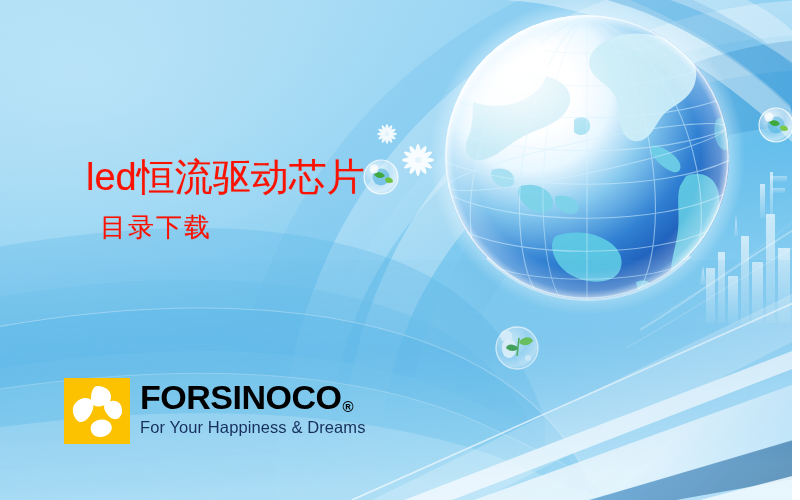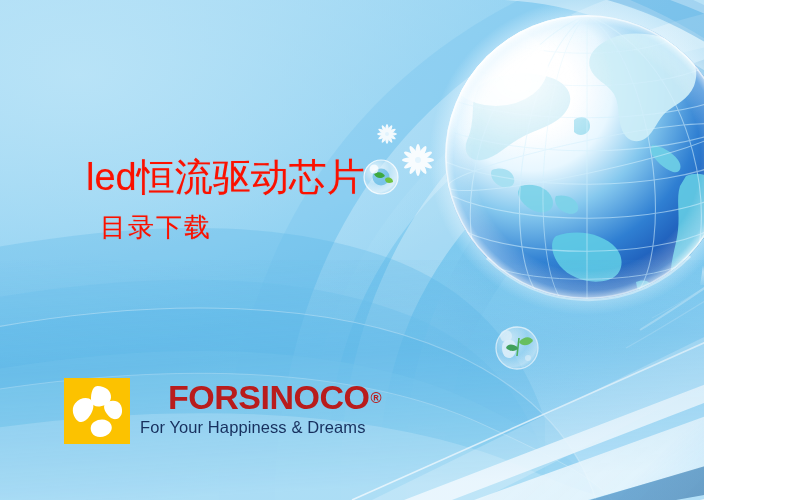--- a/index.html
+++ b/index.html
@@ -7,21 +7,21 @@
     margin: 0;
     padding: 0;
     background: #ffffff;
   }
   body {
     font-family: "Liberation Sans", sans-serif;
   }
 
   #banner {
     position: relative;
-    width: 704px;
+    width: 792px;
     height: 500px;
     overflow: hidden;
     background: #8fcdee;
   }
 
   #bg-svg {
     position: absolute;
     inset: 0;
     width: 800px;
     height: 500px;
@@ -83,28 +83,27 @@
 
   .logo-words {
     margin-left: 10px;
     display: flex;
     flex-direction: column;
     justify-content: flex-start;
     padding-top: 2px;
   }
   .logo-name {
     display: flex;
-    align-items: center;
-    color: #b91c1c;
+    align-items: flex-end;
+    color: #000000;
     font-family: "Liberation Sans", sans-serif;
     font-weight: bold;
     font-size: 34px;
     letter-spacing: -0.5px;
     line-height: 1.0;
-    margin-left: 28px;
   }
   .logo-reg {
     font-size: 15px;
     line-height: 1;
     margin-left: 1px;
     margin-top: 1px;
     font-weight: bold;
   }
   .logo-tagline {
     color: #17305e;

